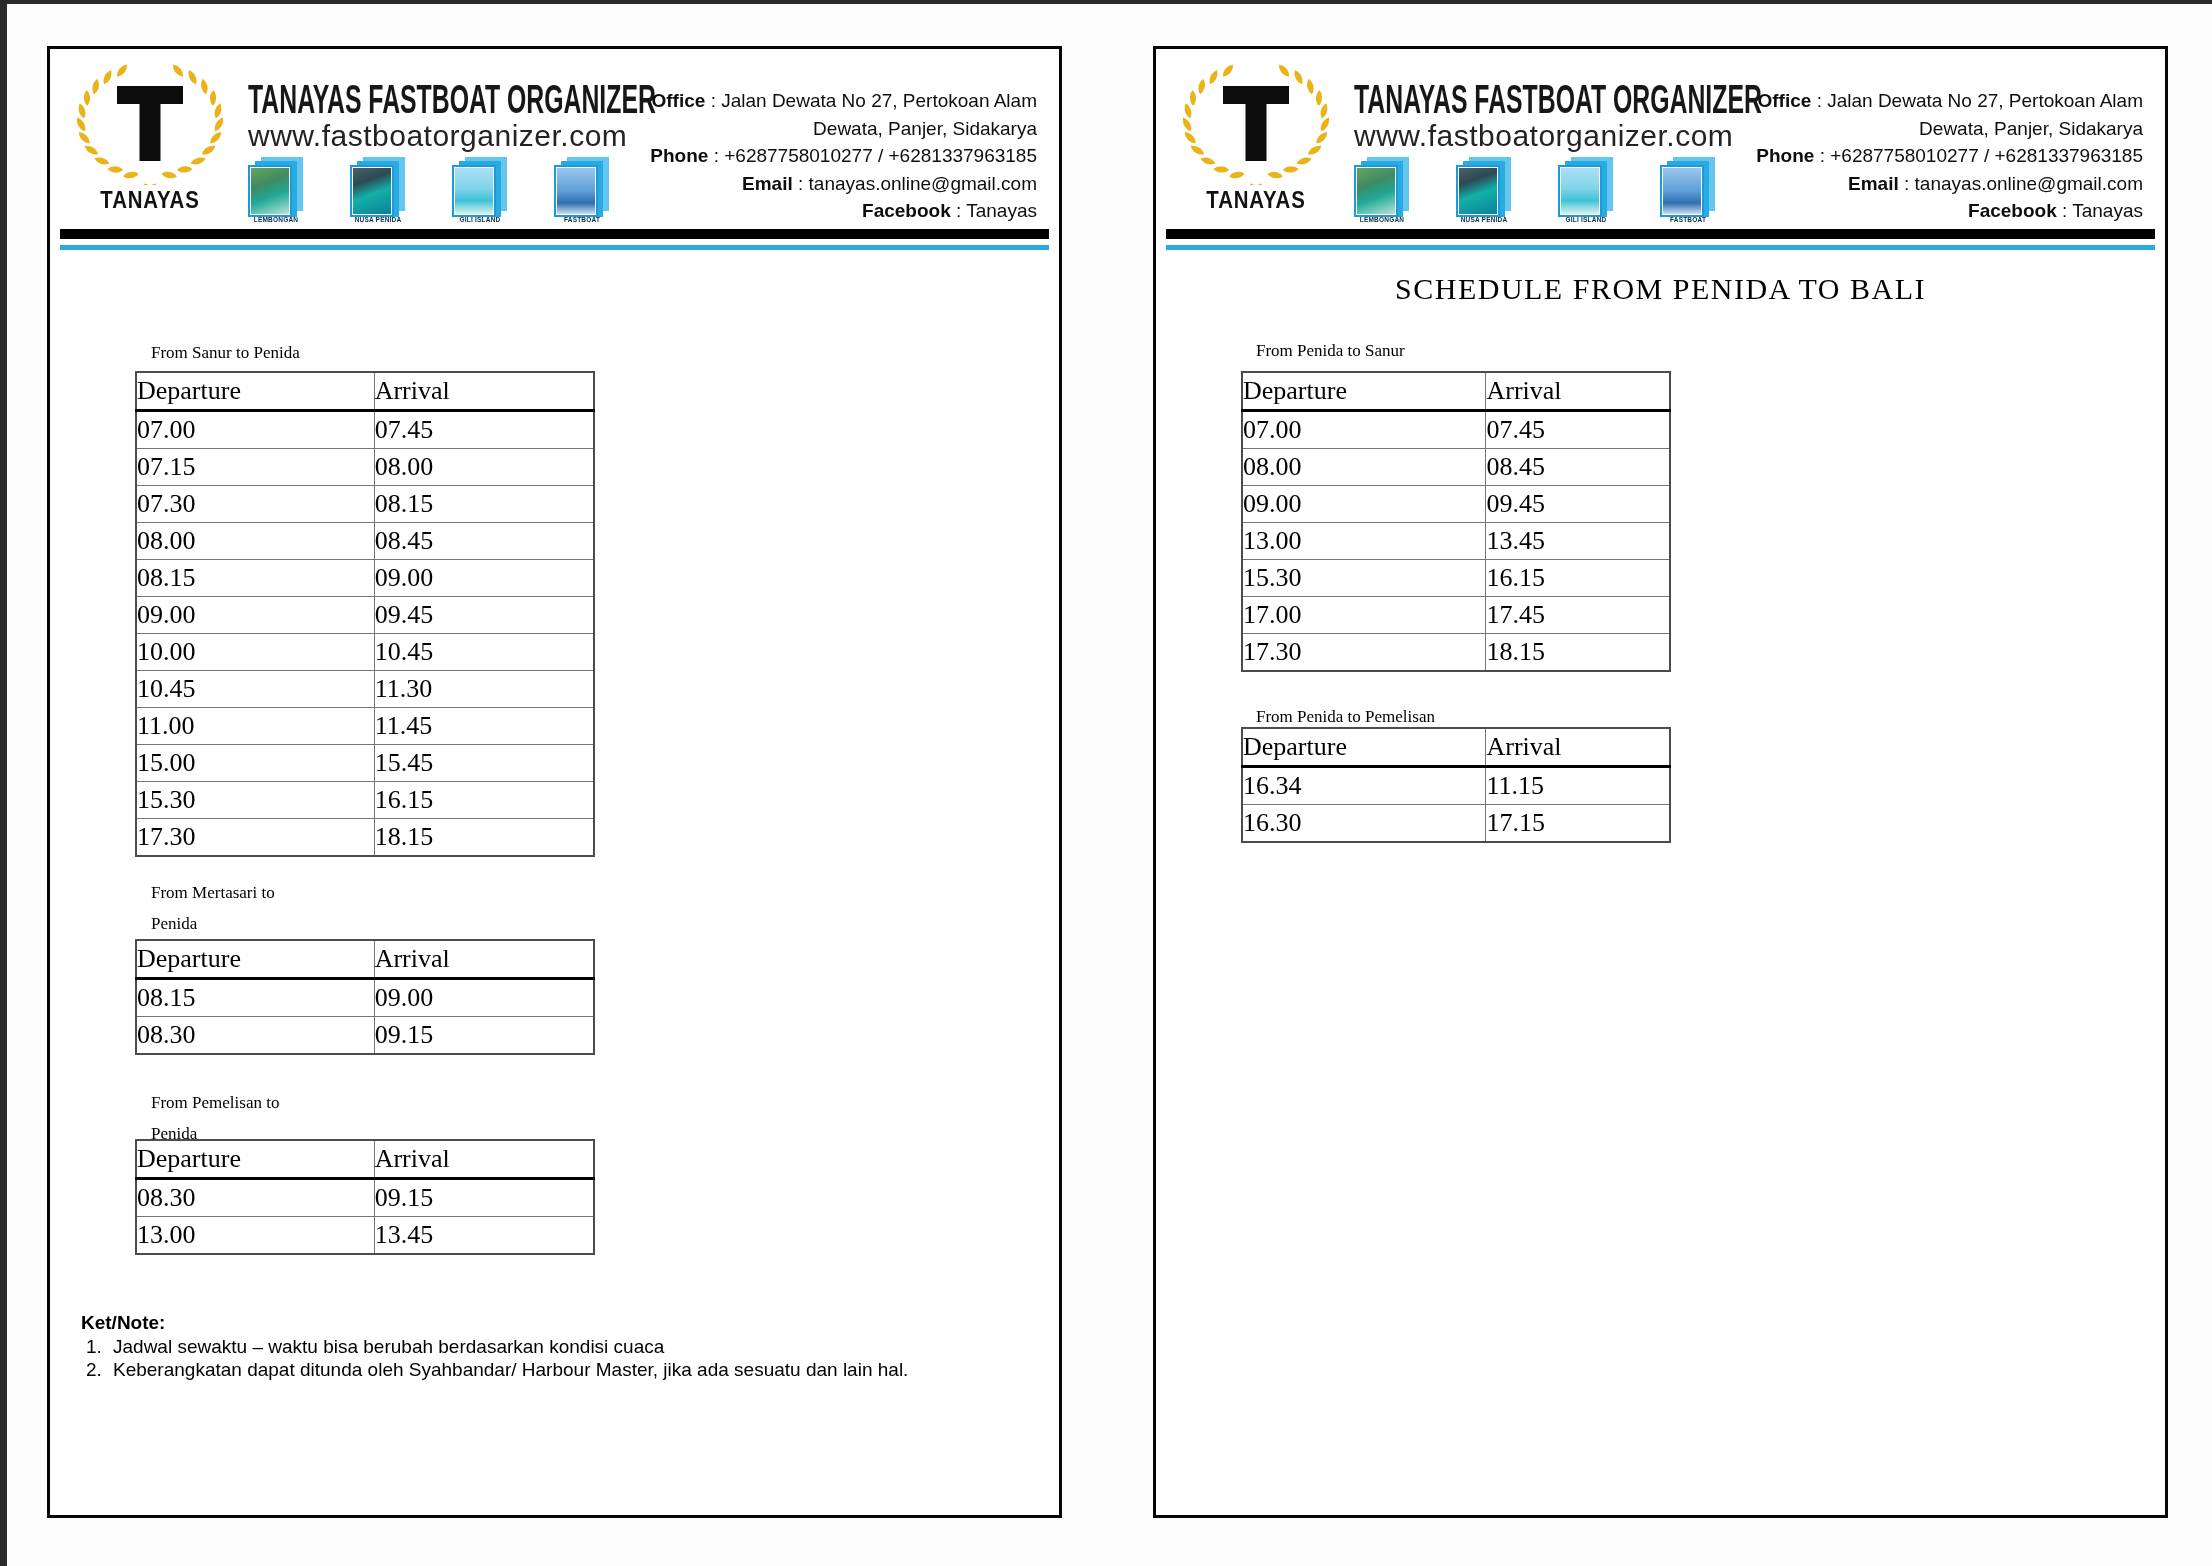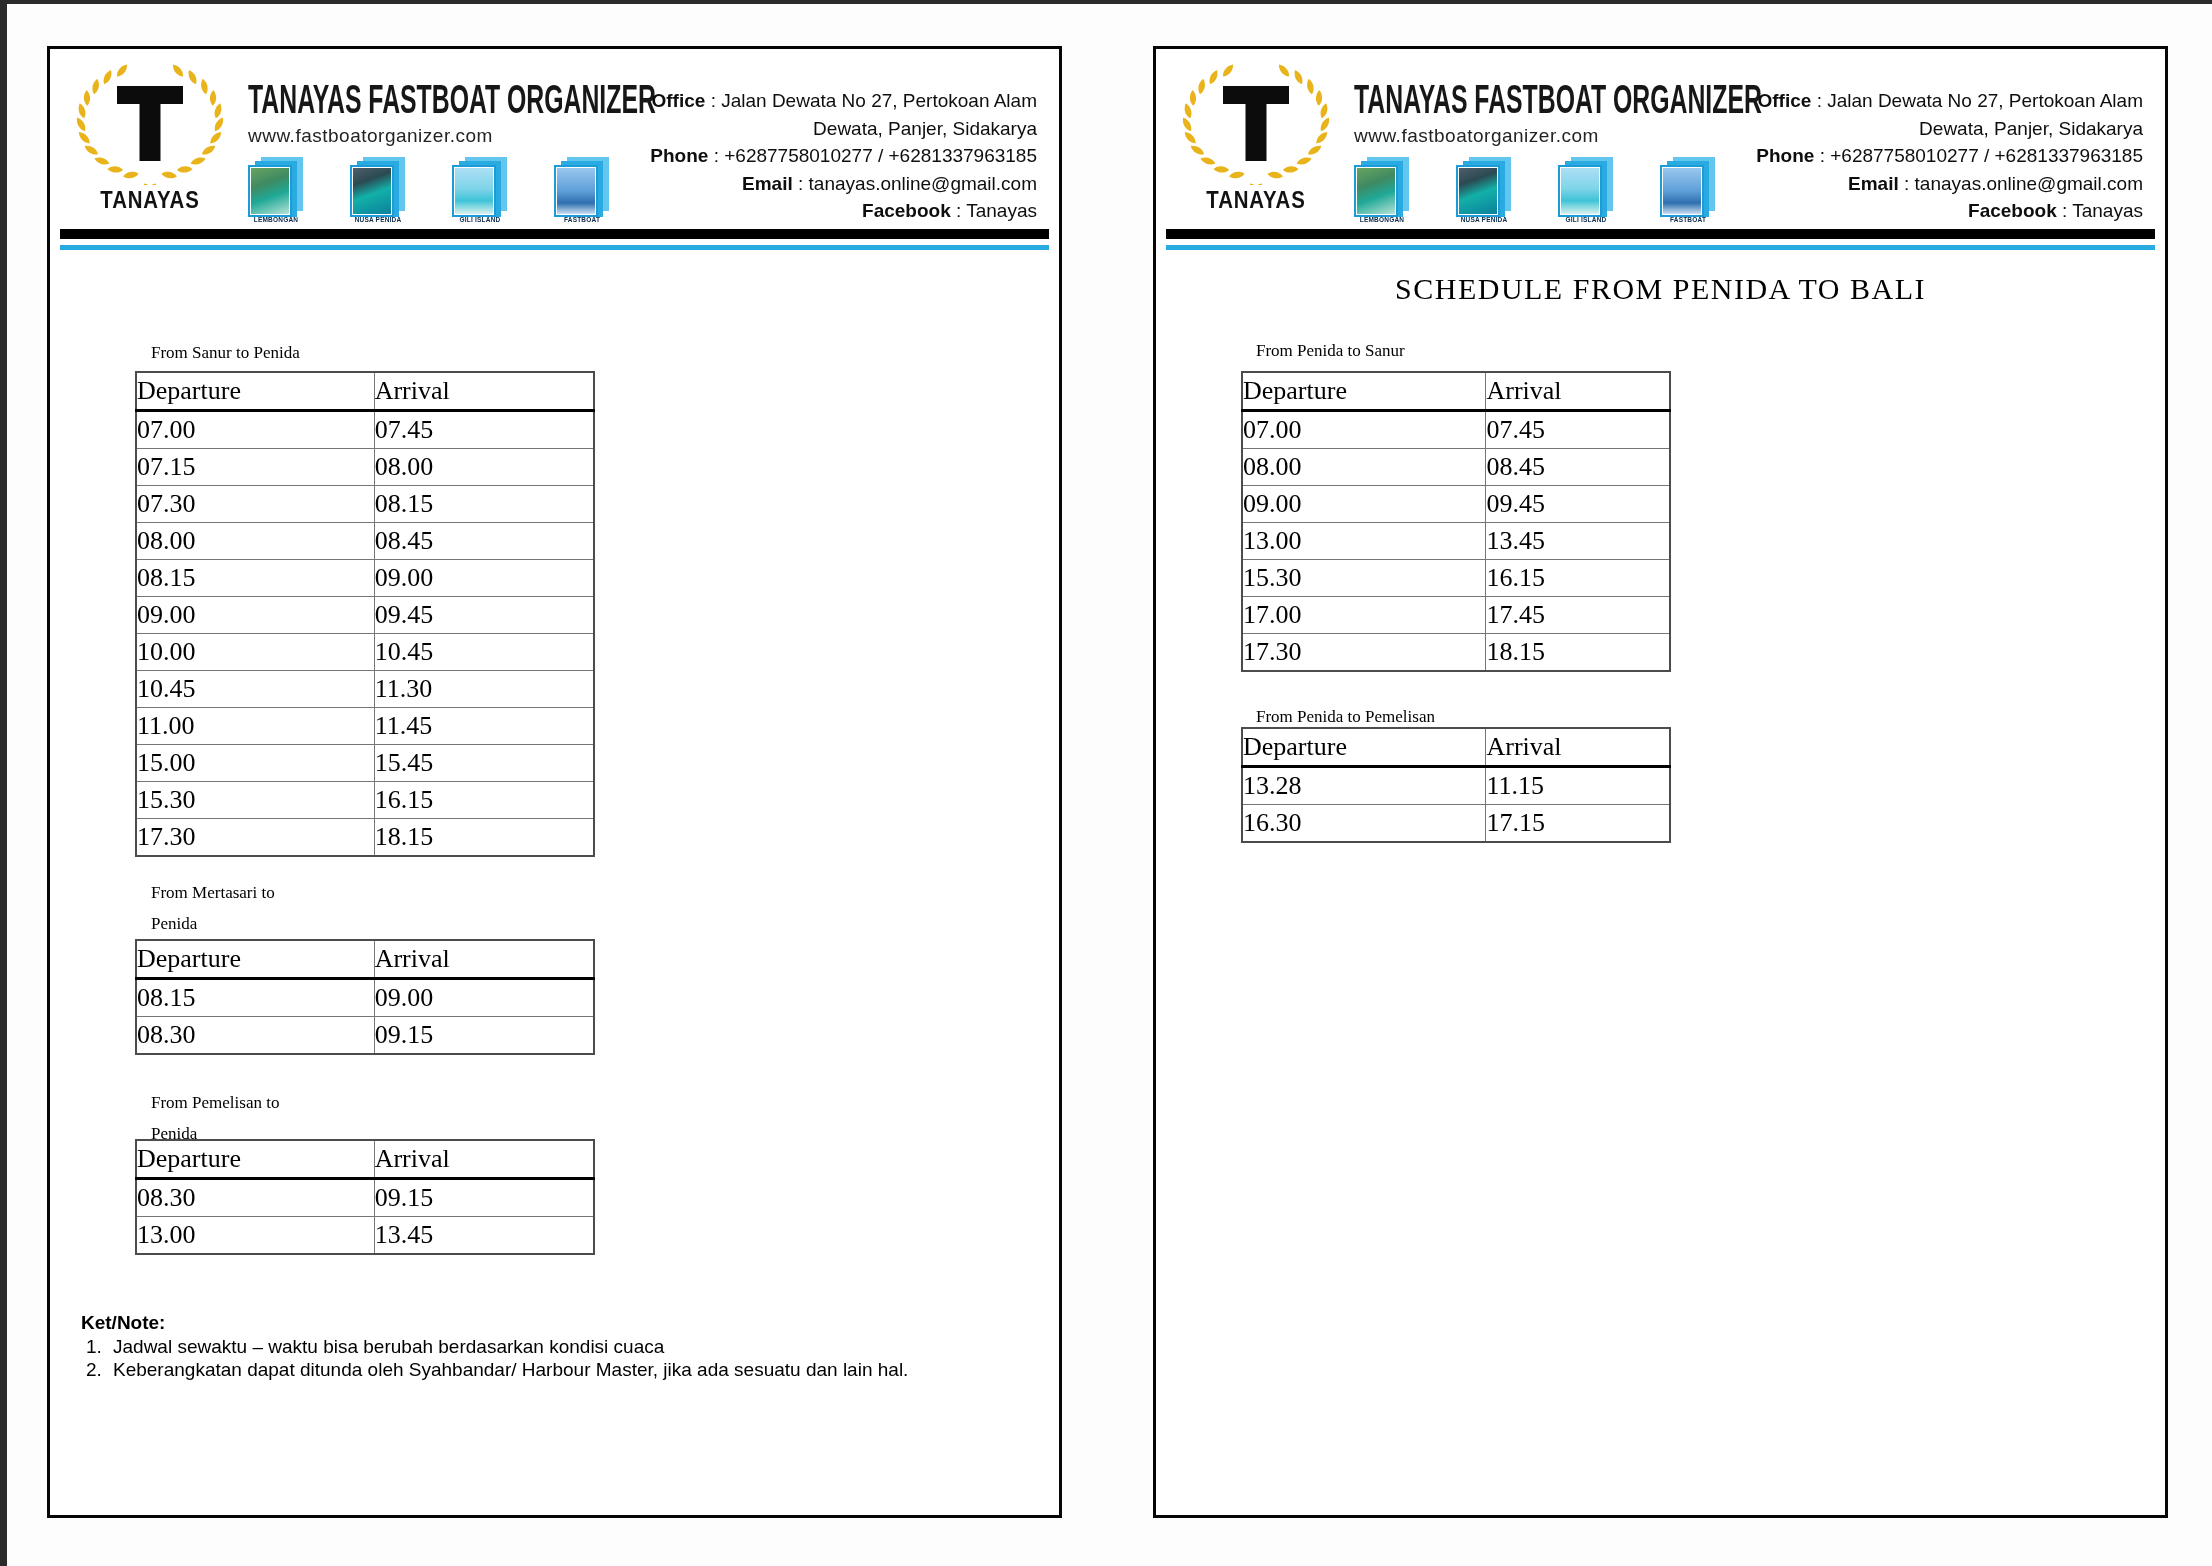--- a/index.html
+++ b/index.html
@@ -15,21 +15,21 @@
 
   
   .logo{position:absolute;left:24px;top:10px;width:152px;text-align:center;}
   .logo svg{display:block;margin:0 auto;}
   .logo-caption{font-size:24px;font-weight:bold;letter-spacing:1px;color:#121212;
                 transform:scaleX(.85);transform-origin:center top;margin-top:1px;white-space:nowrap;}
 
   .brand-mid{position:absolute;left:198px;top:30px;width:430px;}
   .company-name{font-size:40px;line-height:40px;font-weight:bold;color:#171717;white-space:nowrap;
                 transform:scaleX(.62);transform-origin:left top;}
-  .website{font-size:19px;line-height:30px;color:#232323;letter-spacing:.5px;margin-top:2px;}
+  .website{font-size:30px;line-height:30px;color:#232323;letter-spacing:.5px;margin-top:2px;}
   .thumbs{display:flex;gap:46px;margin-top:6px;}
   .thumb{position:relative;width:56px;height:66px;}
   .thumb .b1{position:absolute;left:13px;top:0;width:42px;height:54px;background:#62c6ee;}
   .thumb .b2{position:absolute;left:7px;top:4px;width:42px;height:56px;background:#29ABE2;}
   .thumb .photo{position:absolute;left:0;top:8px;width:40px;height:48px;border:2px solid #1b9cd8;
                 box-shadow:inset 0 0 0 1px #fff;}
   .photo-0{background:linear-gradient(160deg,#6ba55f 0%,#3f8a62 35%,#1fa896 60%,#bfe6da 100%);}
   .photo-1{background:linear-gradient(160deg,#51606b 0%,#2b4a52 30%,#12b0a8 55%,#0c7d9b 100%);}
   .photo-2{background:linear-gradient(180deg,#aee0f5 0%,#7fd4e8 45%,#3ec3d8 70%,#e6f4ef 100%);}
   .photo-3{background:linear-gradient(180deg,#9cc8ef 0%,#5e9fd8 50%,#2f6fb0 75%,#d9e9f7 100%);}
@@ -436,21 +436,21 @@
           <col style="width:43%">
         </colgroup>
       <thead>
           <tr>
         <th>Departure</th>
         <th>Arrival</th>
       </tr>
         </thead>
       <tbody>
         <tr>
-            <td>13.28</td>
+            <td>16.34</td>
             <td>11.15</td>
           </tr>
         <tr>
             <td>16.30</td>
             <td>17.15</td>
           </tr>
       </tbody>
     </table>
   </div>
 </div>

